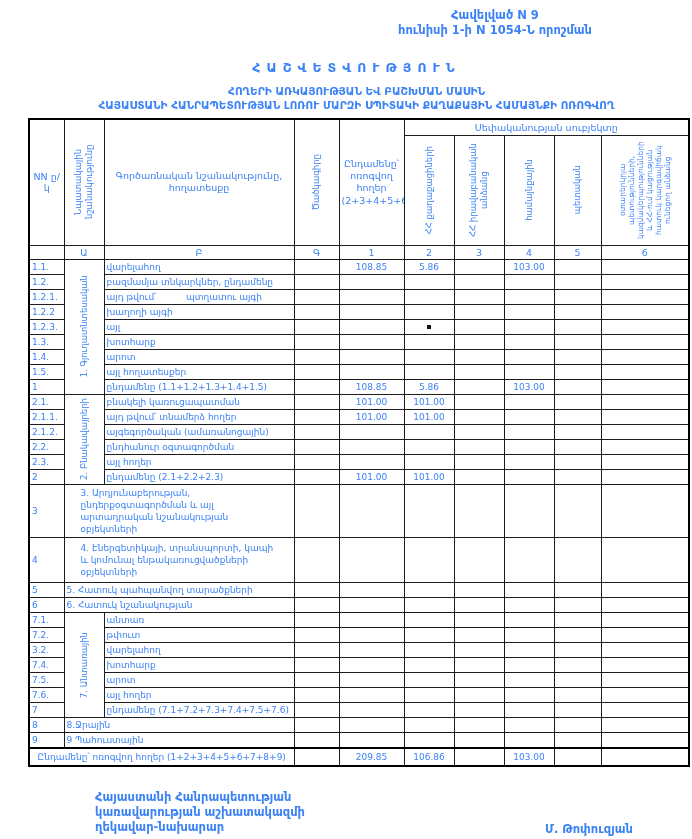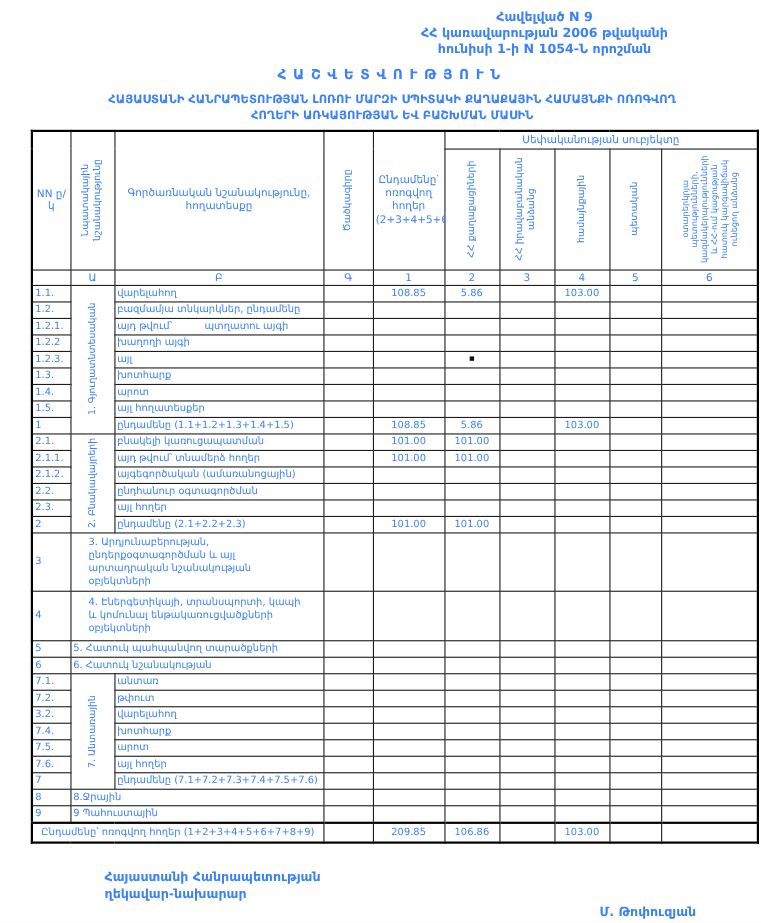--- a/index.html
+++ b/index.html
@@ -53,29 +53,28 @@
   .signature { position:absolute; top:822px; left:545px;
     font-size:11.5px; font-weight:bold; }
 </style>
 </head>
 <body>
 
 <div class="page">
 
   <div class="doc-ref">
     <div>Հավելված N 9</div>
-    <div>ՀՀ կառավարության 2006 թվականի</div>
     <div>հունիսի 1-ի N 1054-Ն որոշման</div>
   </div>
 
   <div class="title-block">
     <div class="title-main">ՀԱՇՎԵՏՎՈՒԹՅՈՒՆ</div>
     <div class="title-sub">
+      <div>ՀՈՂԵՐԻ ԱՌԿԱՅՈՒԹՅԱՆ ԵՎ ԲԱՇԽՄԱՆ ՄԱՍԻՆ</div>
       <div>ՀԱՅԱՍՏԱՆԻ ՀԱՆՐԱՊԵՏՈՒԹՅԱՆ ԼՈՌՈՒ ՄԱՐԶԻ ՍՊԻՏԱԿԻ ՔԱՂԱՔԱՅԻՆ ՀԱՄԱՅՆՔԻ ՈՌՈԳՎՈՂ</div>
-      <div>ՀՈՂԵՐԻ ԱՌԿԱՅՈՒԹՅԱՆ ԵՎ ԲԱՇԽՄԱՆ ՄԱՍԻՆ</div>
     </div>
   </div>
 
   <table class="rep">
     <colgroup>
       <col class="c-nn">
         <col class="c-purp">
         <col class="c-func">
         <col class="c-code">
       <col class="c-tot">
@@ -459,17 +458,18 @@
         <td class="val"></td>
         <td class="val">103.00</td>
         <td class="val"></td>
         <td class="val"></td>
       </tr>
     </tbody>
   </table>
 
   <div class="footer-block">
     <div>Հայաստանի Հանրապետության</div>
+    <div>կառավարության աշխատակազմի</div>
     <div>ղեկավար-նախարար</div>
   </div>
   <div class="signature">Մ. Թոփուզյան</div>
 
 </div>
 
 </body></html>

